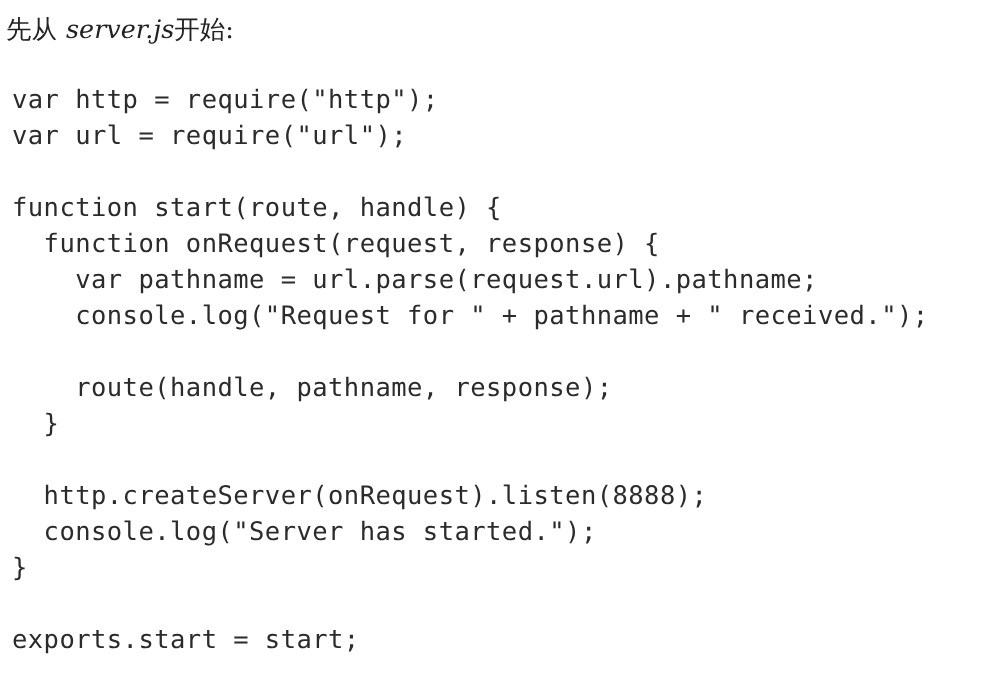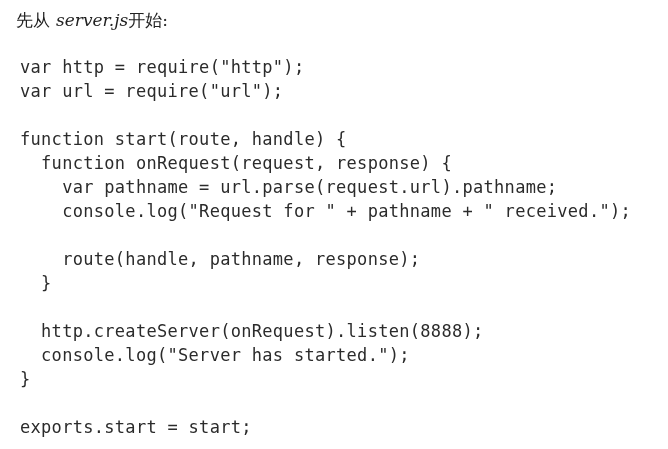--- a/index.html
+++ b/index.html
@@ -6,21 +6,21 @@
     margin: 0;
     padding: 0;
     background: #ffffff;
   }
   .page {
     position: relative;
     width: 668px;
     height: 449px;
     background: #ffffff;
     box-sizing: border-box;
-    padding: 8px 10px 0 16px;
+    padding: 8px 10px 0 4px;
     overflow: hidden;
   }
   .intro {
     margin: 0 0 0 0;
     font-family: "DejaVu Serif", "Liberation Serif", serif;
     font-size: 17px;
     line-height: 24px;
     color: #222222;
   }
   .intro .filename {

